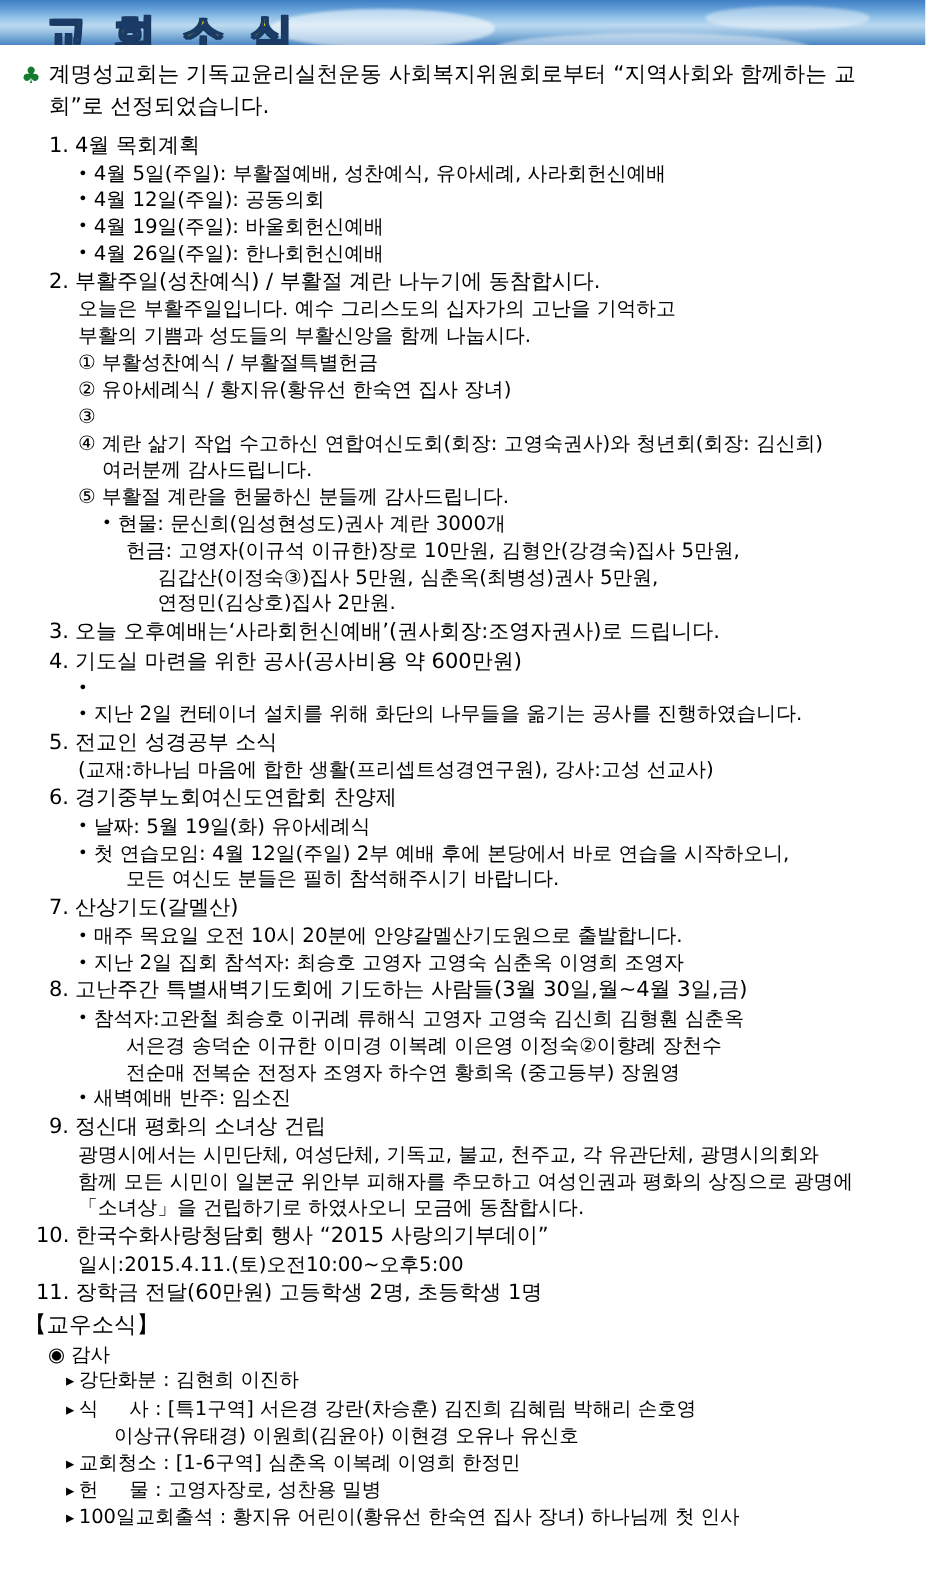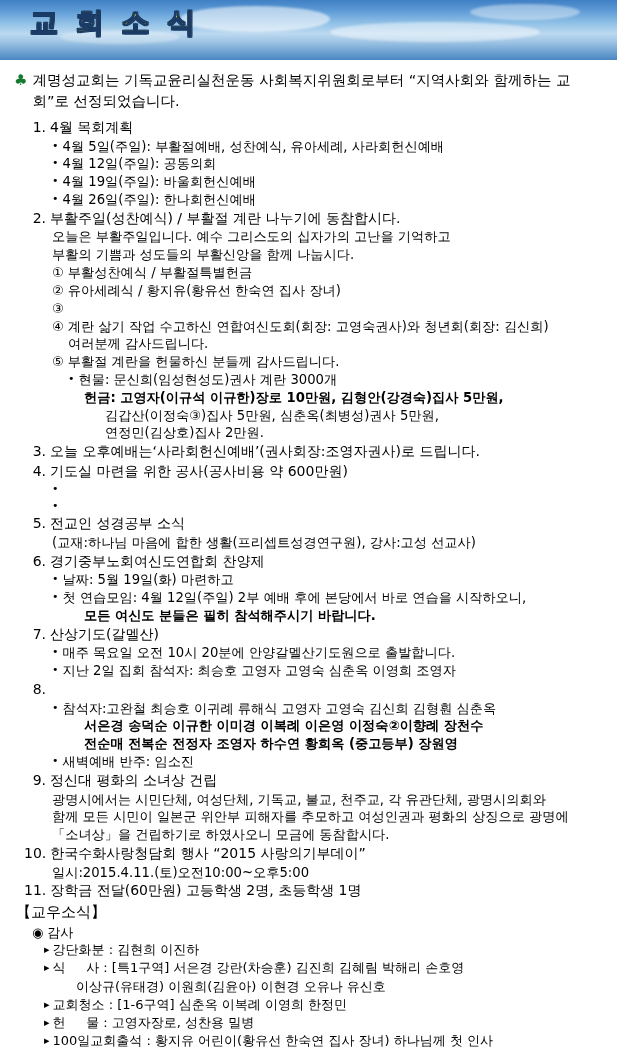--- a/index.html
+++ b/index.html
@@ -16,21 +16,21 @@
     line-height: 1.33;
   }
   .page {
     width: 617px;
     position: relative;
     overflow: hidden;
   }
   
   .banner {
     position: relative;
-    height: 60px;
+    height: 30px;
     background:
       linear-gradient(to bottom,
         #3f7fc4 0%,
         #5e9bd6 18%,
         #8fc0e6 38%,
         #bcd9f0 56%,
         #9ec4e4 70%,
         #6fa3d2 86%,
         #4b85c2 100%);
     overflow: hidden;
@@ -111,21 +111,21 @@
   .circ-row {
     display: flex;
     align-items: flex-start;
   }
   .circ-row .cnum {
     margin-right: 4px;
     white-space: nowrap;
   }
   .indent1 { margin-left: 42px; }
   .indent2 { margin-left: 58px; }
-  .indent3 { margin-left: 74px; font-weight: bold; }
+  .indent3 { margin-left: 74px; }
   .indent4 { margin-left: 95px; }
   .tight { line-height: 1.35; }
   .section-bracket {
     font-size: 15px;
     font-weight: normal;
     margin: 2px 0 1px 6px;
   }
   .gyowoo-row {
     display: flex;
     align-items: flex-start;
@@ -241,37 +241,38 @@
         <li class="item">
           <div class="item-head">
             <span class="item-num">4.</span>
             <span class="item-title">기도실 마련을 위한 공사(공사비용 약 600만원)</span>
           </div>
           <div class="tight indent1 bullet-row">
             <span class="bul">•</span>
           </div>
           <div class="tight indent1 bullet-row">
             <span class="bul">•</span>
+            <span>지난 2일 컨테이너 설치를 위해 화단의 나무들을 옮기는 공사를 진행하였습니다.</span>
           </div>
         </li>
         <li class="item">
           <div class="item-head">
             <span class="item-num">5.</span>
             <span class="item-title">전교인 성경공부 소식</span>
           </div>
           <div class="tight indent1"><span>(교재:하나님 마음에 합한 생활(프리셉트성경연구원), 강사:고성 선교사)</span></div>
         </li>
         <li class="item">
           <div class="item-head">
             <span class="item-num">6.</span>
             <span class="item-title">경기중부노회여신도연합회 찬양제</span>
           </div>
           <div class="tight indent1 bullet-row">
             <span class="bul">•</span>
-            <span>날짜: 5월 19일(화) 마련하고</span>
+            <span>날짜: 5월 19일(화) 유아세례식</span>
           </div>
           <div class="tight indent1 bullet-row">
             <span class="bul">•</span>
             <span>첫 연습모임: 4월 12일(주일) 2부 예배 후에 본당에서 바로 연습을 시작하오니,</span>
           </div>
           <div class="tight indent3"><span>모든 여신도 분들은 필히 참석해주시기 바랍니다.</span></div>
         </li>
         <li class="item">
           <div class="item-head">
             <span class="item-num">7.</span>
@@ -282,20 +283,21 @@
             <span>매주 목요일 오전 10시 20분에 안양갈멜산기도원으로 출발합니다.</span>
           </div>
           <div class="tight indent1 bullet-row">
             <span class="bul">•</span>
             <span>지난 2일 집회 참석자: 최승호 고영자 고영숙 심춘옥 이영희 조영자</span>
           </div>
         </li>
         <li class="item">
           <div class="item-head">
             <span class="item-num">8.</span>
+            <span class="item-title">고난주간 특별새벽기도회에 기도하는 사람들(3월 30일,월~4월 3일,금)</span>
           </div>
           <div class="tight indent1 bullet-row">
             <span class="bul">•</span>
             <span>참석자:고완철 최승호 이귀례 류해식 고영자 고영숙 김신희 김형훤 심춘옥</span>
           </div>
           <div class="tight indent3"><span>서은경 송덕순 이규한 이미경 이복례 이은영 이정숙②이향례 장천수</span></div>
           <div class="tight indent3"><span>전순매 전복순 전정자 조영자  하수연  황희옥  (중고등부) 장원영</span></div>
           <div class="tight indent1 bullet-row">
             <span class="bul">•</span>
             <span>새벽예배 반주: 임소진</span>

